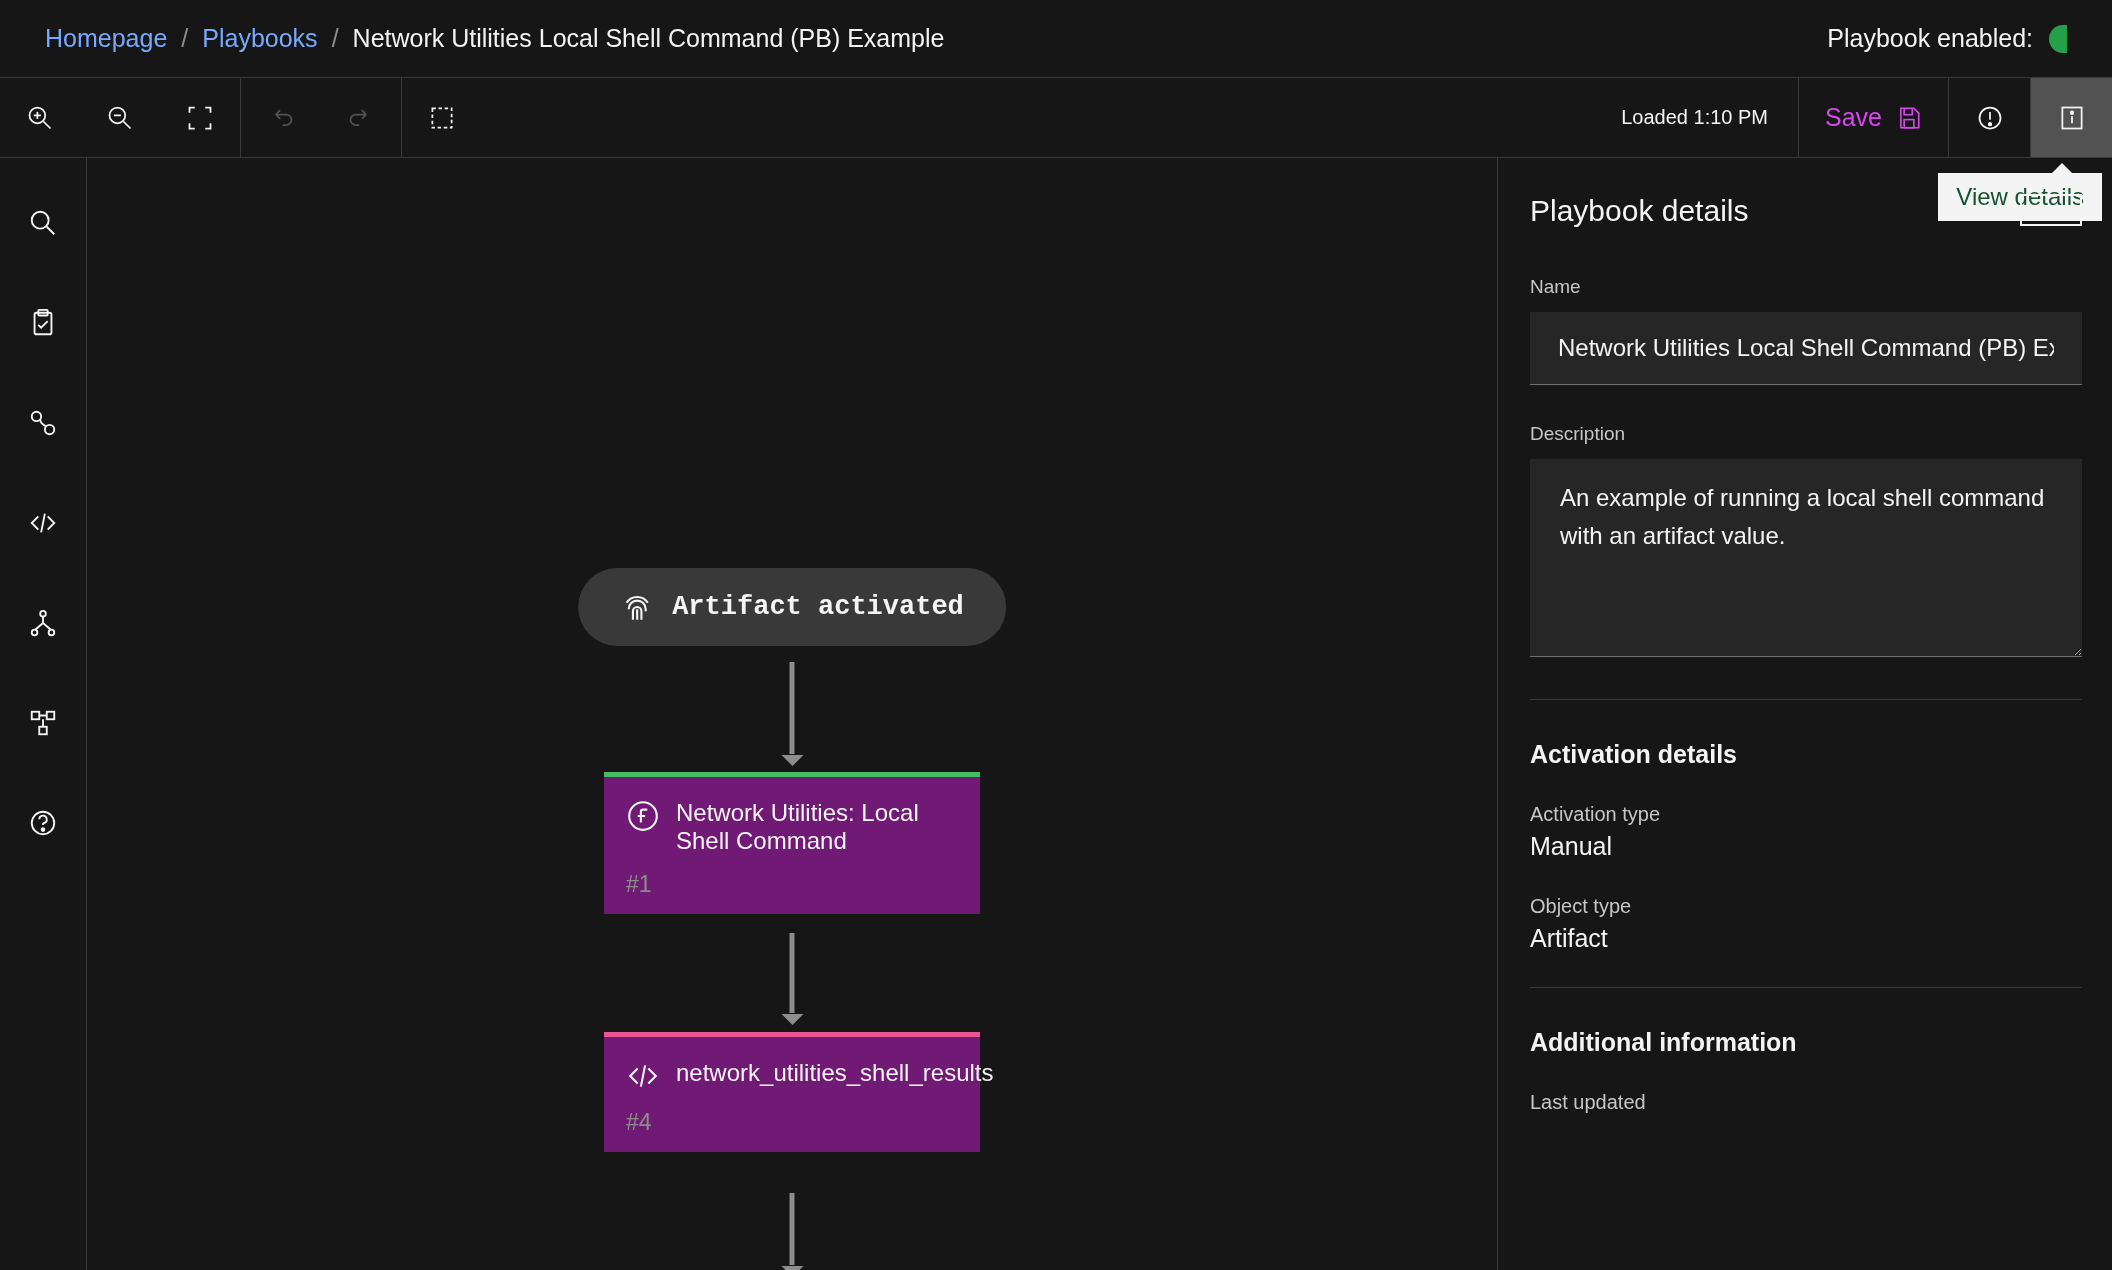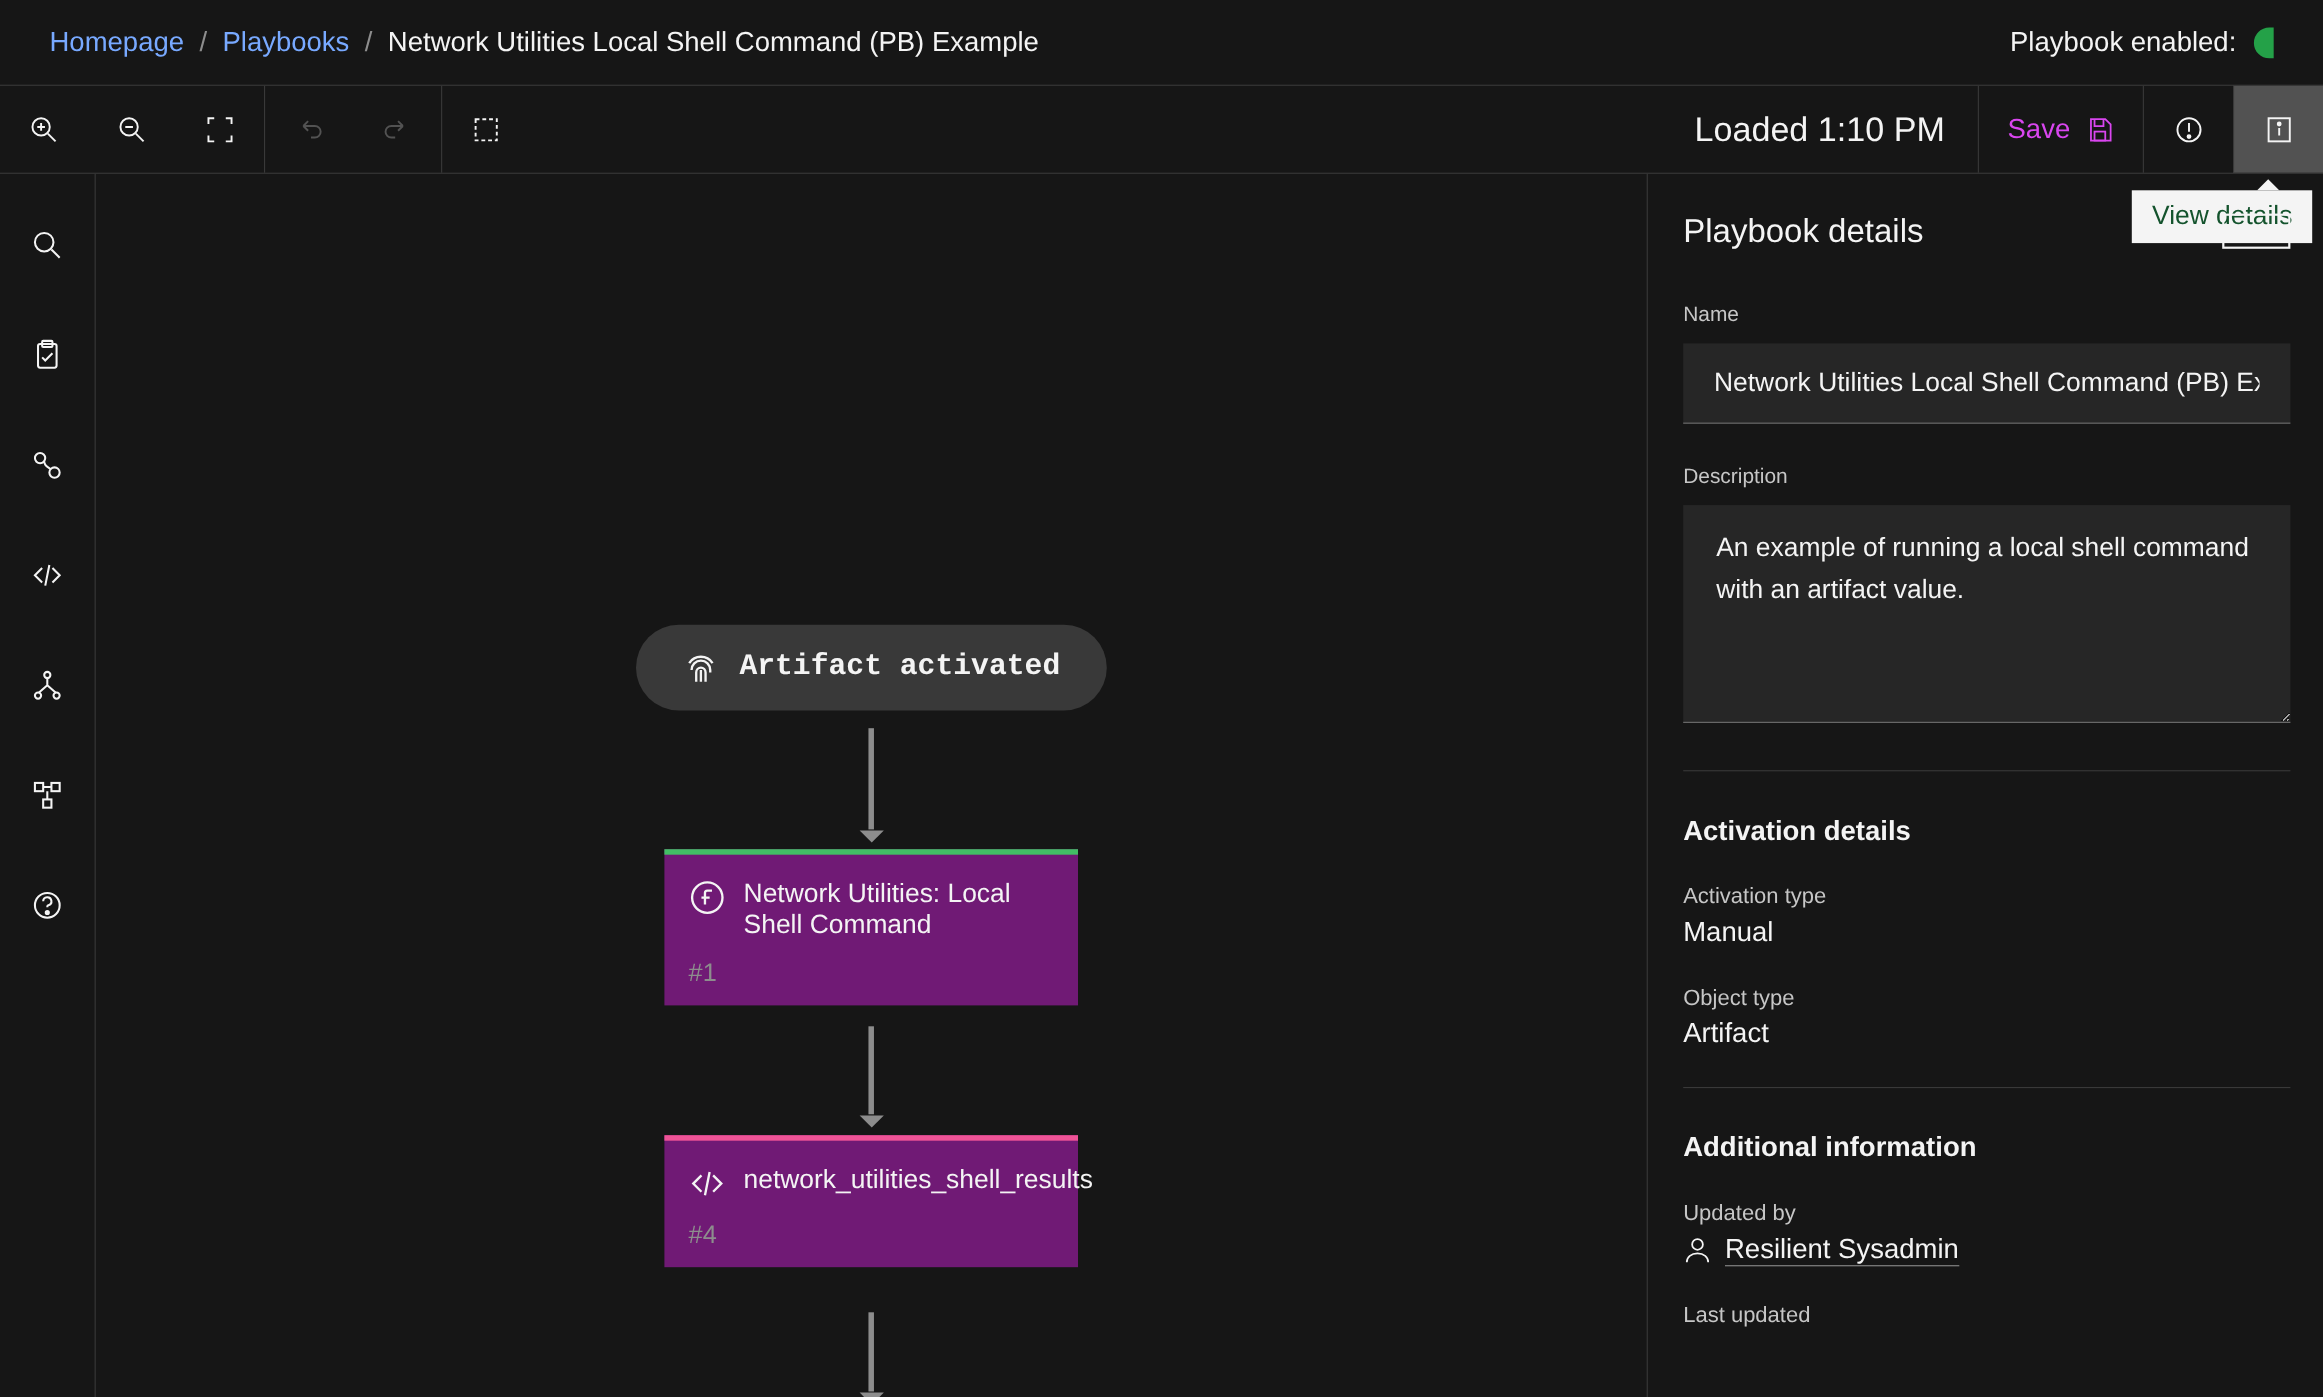--- a/index.html
+++ b/index.html
@@ -46,21 +46,21 @@
       cursor: pointer; color: #f4f4f4;
     }
     .tool-btn.disabled { color: #525252; cursor: default; }
     .tool-sep { width: 1px; background: #393939; }
     .toolbar-right {
       margin-left: auto;
       display: flex; align-items: stretch;
     }
     .loaded-text {
       display: flex; align-items: center; padding: 0 30px;
-      font-size: 31px; color: #f4f4f4;
+      font-size: 20px; color: #f4f4f4;
     }
     .save-btn {
       display: flex; align-items: center; gap: 14px;
       padding: 0 26px; color: #d946ef; font-size: 25px; cursor: pointer;
       border-left: 1px solid #393939;
     }
     .icon-btn {
       width: 82px; display: flex; align-items: center; justify-content: center;
       border-left: 1px solid #393939; cursor: pointer; color: #f4f4f4;
     }
@@ -355,28 +355,16 @@
     </div>
     <div class="det-kv">
       <div class="k">Object type</div>
       <div class="v">Artifact</div>
     </div>
 
     <div class="det-divider"></div>
 
     <div class="det-section-title">Additional information</div>
     <div class="det-kv">
-      <div class="k">Updated by</div>
-      <div class="v user-row">
-        <span>
-          <svg width="26" height="26" viewBox="0 0 32 32" fill="none" stroke="currentColor" stroke-width="2">
-              <circle cx="16" cy="10" r="6"></circle>
-              <path d="M4 30c0-6 5-10 12-10s12 4 12 10"></path>
-            </svg>
-        </span>
-        <span class="name">Resilient Sysadmin</span>
-      </div>
-    </div>
-    <div class="det-kv">
       <div class="k">Last updated</div>
     </div>
   </div>
 </div>
 
 </body></html>

